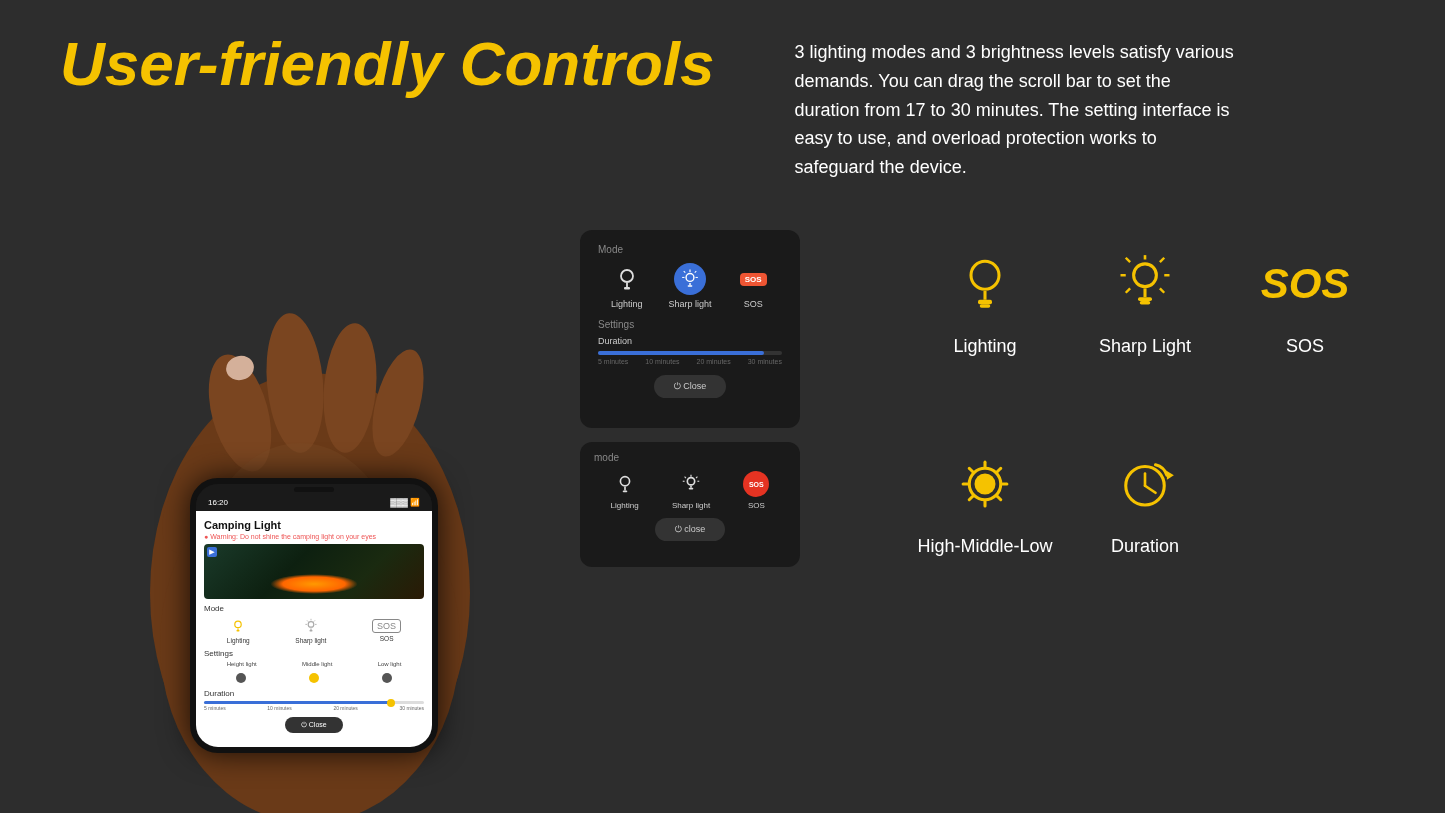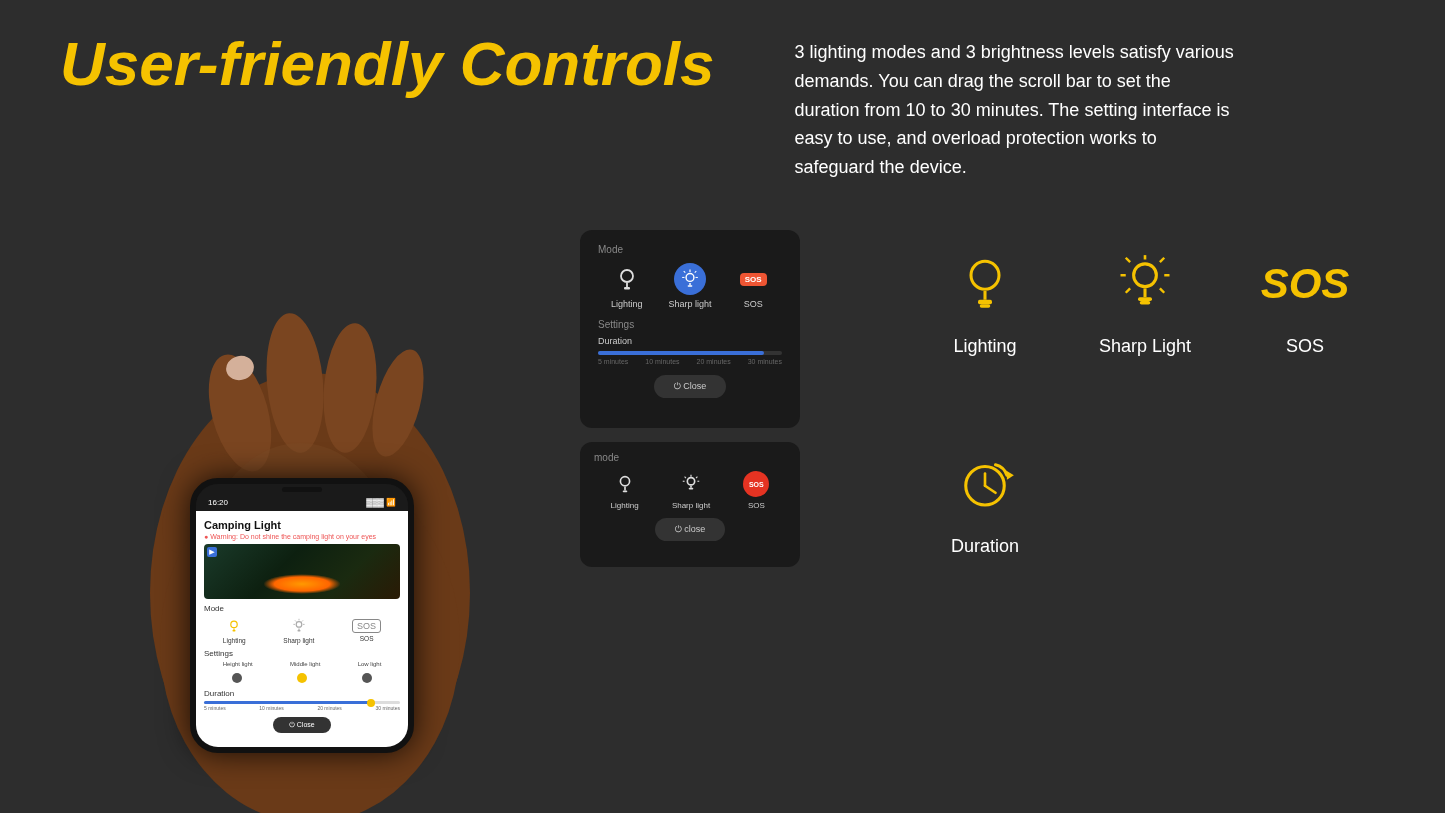--- a/index.html
+++ b/index.html
@@ -53,21 +53,21 @@
     .hand-svg {
       width: 100%;
       height: 100%;
     }
 
     
     .phone-mockup {
       position: absolute;
       bottom: 60px;
       left: 70px;
-      width: 224px;
+      width: 248px;
       background: #1a1a1a;
       border-radius: 28px;
       border: 6px solid #111;
       box-shadow: 0 0 30px rgba(0,0,0,0.8);
       overflow: hidden;
       z-index: 10;
     }
 
     .phone-status-bar {
       background: #1a1a1a;
@@ -369,21 +369,21 @@
       border: 1px solid #888;
       border-radius: 3px;
       padding: 1px 4px;
     }
   </style>
 </head>
 <body>
 
 <div class="header">
   <h1 class="main-title">User-friendly Controls</h1>
-  <p class="description">3 lighting modes and 3 brightness levels satisfy various demands. You can drag the scroll bar to set the duration from 10 to 30 minutes. The setting interface is easy to use, and overload protection works to safeguard the device.</p>
+  <p class="description">3 lighting modes and 3 brightness levels satisfy various demands. You can drag the scroll bar to set the duration from 17 to 30 minutes. The setting interface is easy to use, and overload protection works to safeguard the device.</p>
 </div>
 
 <div class="phone-area">
 
   <svg class="hand-svg" viewBox="0 0 380 620" style="position:absolute;bottom:0;left:0;width:380px;height:620px;">
 
     <ellipse cx="190" cy="400" rx="160" ry="220" fill="#6a3a18"></ellipse>
 
     <ellipse cx="120" cy="220" rx="28" ry="60" fill="#7a4520" transform="rotate(-15,120,220)"></ellipse>
     <ellipse cx="175" cy="190" rx="28" ry="70" fill="#7a4520" transform="rotate(-5,175,190)"></ellipse>
@@ -615,20 +615,39 @@
     <span class="icon-label">Sharp Light</span>
   </div>
 
   <div class="icon-item">
     <div class="icon-svg-container">
       <span class="sos-text-icon">SOS</span>
     </div>
     <span class="icon-label">SOS</span>
   </div>
 
+  <div class="icon-item">
+    <div class="icon-svg-container brightness-icon">
+      <svg viewBox="0 0 80 80" width="75" height="75">
+
+        <circle cx="40" cy="40" r="12" fill="#f5c200"></circle>
+        <circle cx="40" cy="40" r="18" fill="none" stroke="#f5c200" stroke-width="3.5"></circle>
+
+        <line x1="40" y1="15" x2="40" y2="20" stroke="#f5c200" stroke-width="3.5" stroke-linecap="round"></line>
+        <line x1="40" y1="60" x2="40" y2="65" stroke="#f5c200" stroke-width="3.5" stroke-linecap="round"></line>
+        <line x1="15" y1="40" x2="20" y2="40" stroke="#f5c200" stroke-width="3.5" stroke-linecap="round"></line>
+        <line x1="60" y1="40" x2="65" y2="40" stroke="#f5c200" stroke-width="3.5" stroke-linecap="round"></line>
+        <line x1="22" y1="22" x2="26" y2="26" stroke="#f5c200" stroke-width="3.5" stroke-linecap="round"></line>
+        <line x1="54" y1="54" x2="58" y2="58" stroke="#f5c200" stroke-width="3.5" stroke-linecap="round"></line>
+        <line x1="58" y1="22" x2="54" y2="26" stroke="#f5c200" stroke-width="3.5" stroke-linecap="round"></line>
+        <line x1="26" y1="54" x2="22" y2="58" stroke="#f5c200" stroke-width="3.5" stroke-linecap="round"></line>
+      </svg>
+    </div>
+    <span class="icon-label">High-Middle-Low</span>
+  </div>
 
   <div class="icon-item">
     <div class="icon-svg-container duration-icon">
       <svg viewBox="0 0 80 80" width="75" height="75">
 
         <circle cx="40" cy="42" r="22" fill="none" stroke="#f5c200" stroke-width="3.5"></circle>
 
         <line x1="40" y1="42" x2="40" y2="28" stroke="#f5c200" stroke-width="3" stroke-linecap="round"></line>
         <line x1="40" y1="42" x2="52" y2="50" stroke="#f5c200" stroke-width="3" stroke-linecap="round"></line>
 

